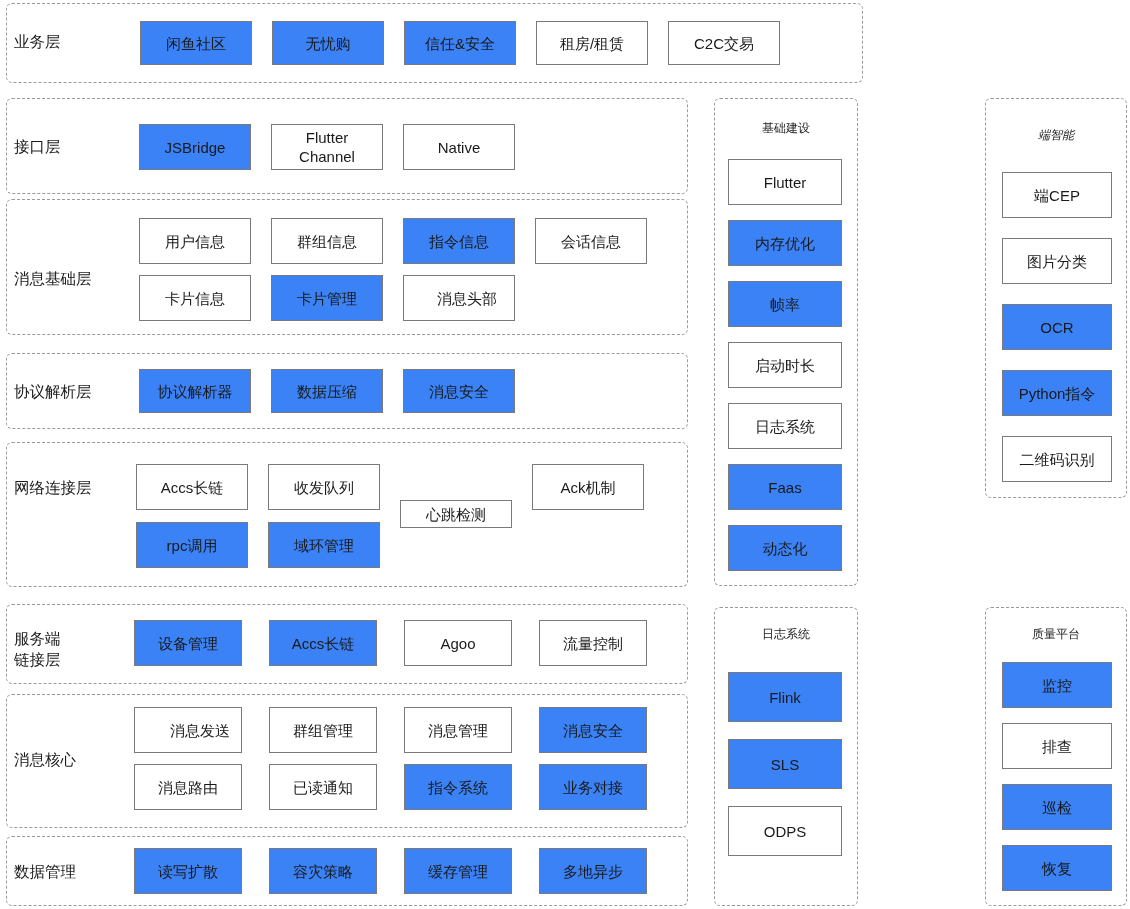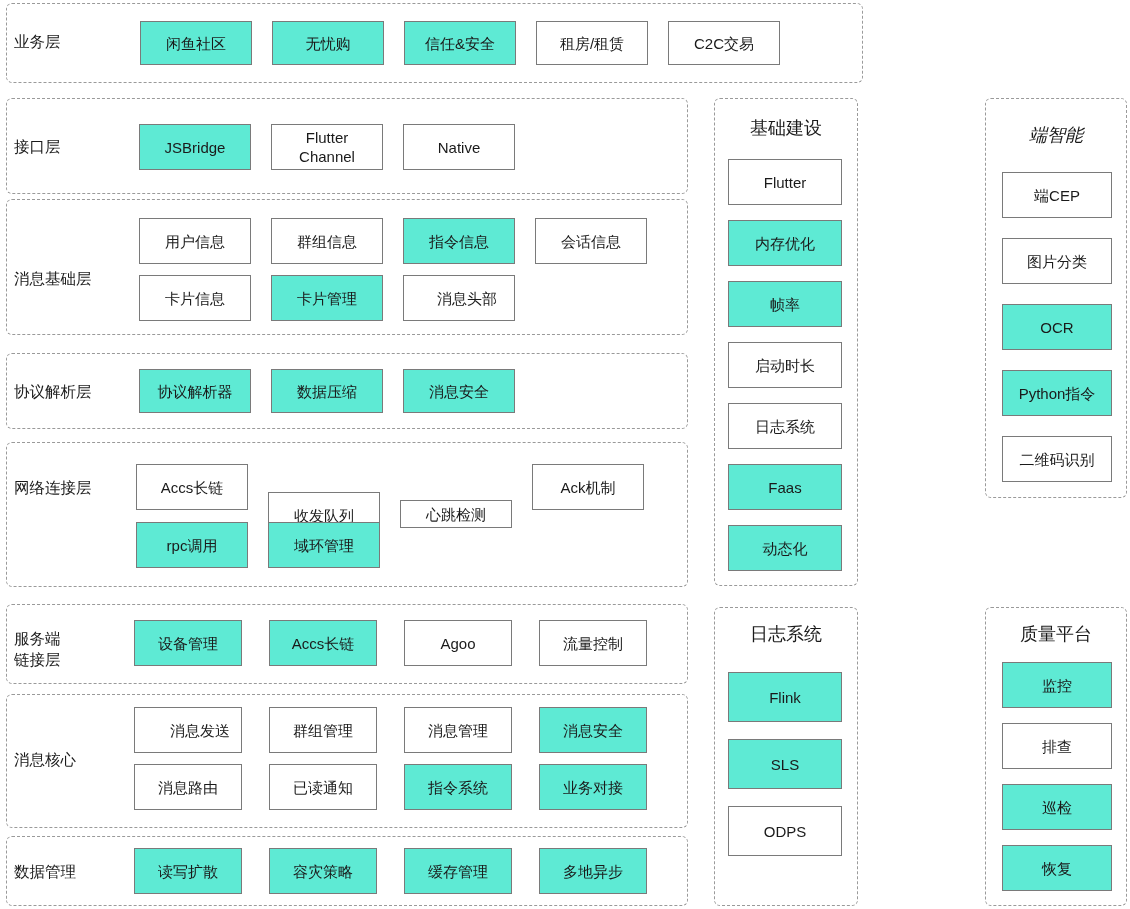--- a/index.html
+++ b/index.html
@@ -38,21 +38,21 @@
     font-size: 15.5px;
     line-height: 21px;
     color: #1a1a1a;
     white-space: pre-line;
     text-align: left;
   }
 
   
   .col-title {
     position: absolute;
-    font-size: 18px;
+    font-size: 12px;
     line-height: 20px;
     color: #1a1a1a;
     text-align: center;
     width: 100%;
     left: 0;
   }
 
   
   .node {
     position: absolute;
@@ -63,21 +63,21 @@
     align-items: center;
     justify-content: center;
     text-align: center;
     font-size: 15px;
     line-height: 19px;
     color: #1a1a1a;
     white-space: pre-line;
     border-radius: 0;
   }
   .node.filled {
-    background: #5eead4;
+    background: #3b82f6;
   }
 </style>
 </head>
 <body>
 
 <div class="canvas" id="canvas">
     <div class="group" style="left: 6px; top: 3px; width: 857px; height: 80px;"></div>
     <div class="layer-label" style="left: 14px; top: 31px;">业务层</div>
     <div class="node filled" style="left: 140px; top: 21px; width: 112px; height: 44px;">闲鱼社区</div>
     <div class="node filled" style="left: 272px; top: 21px; width: 112px; height: 44px;">无忧购</div>
@@ -100,21 +100,21 @@
     <div class="node filled" style="left: 271px; top: 275px; width: 112px; height: 46px;">卡片管理</div>
     <div class="node" style="left: 403px; top: 275px; width: 112px; height: 46px; padding-left: 16px;">消息头部</div>
     <div class="group" style="left: 6px; top: 353px; width: 682px; height: 76px;"></div>
     <div class="layer-label" style="left: 14px; top: 381px;">协议解析层</div>
     <div class="node filled" style="left: 139px; top: 369px; width: 112px; height: 44px;">协议解析器</div>
     <div class="node filled" style="left: 271px; top: 369px; width: 112px; height: 44px;">数据压缩</div>
     <div class="node filled" style="left: 403px; top: 369px; width: 112px; height: 44px;">消息安全</div>
     <div class="group" style="left: 6px; top: 442px; width: 682px; height: 145px;"></div>
     <div class="layer-label" style="left: 14px; top: 477px;">网络连接层</div>
     <div class="node" style="left: 136px; top: 464px; width: 112px; height: 46px;">Accs长链</div>
-    <div class="node" style="left: 268px; top: 464px; width: 112px; height: 46px; margin-top: 28px;">收发队列</div>
+    <div class="node" style="left: 268px; top: 464px; width: 112px; height: 46px;">收发队列</div>
     <div class="node" style="left: 400px; top: 464px; width: 112px; height: 28px; margin-top: 36px;">心跳检测</div>
     <div class="node" style="left: 532px; top: 464px; width: 112px; height: 46px;">Ack机制</div>
     <div class="node filled" style="left: 136px; top: 522px; width: 112px; height: 46px;">rpc调用</div>
     <div class="node filled" style="left: 268px; top: 522px; width: 112px; height: 46px;">域环管理</div>
     <div class="group" style="left: 6px; top: 604px; width: 682px; height: 80px;"></div>
     <div class="layer-label" style="left: 14px; top: 628px;">服务端
 链接层</div>
     <div class="node filled" style="left: 134px; top: 620px; width: 108px; height: 46px;">设备管理</div>
     <div class="node filled" style="left: 269px; top: 620px; width: 108px; height: 46px;">Accs长链</div>
     <div class="node" style="left: 404px; top: 620px; width: 108px; height: 46px;">Agoo</div>

